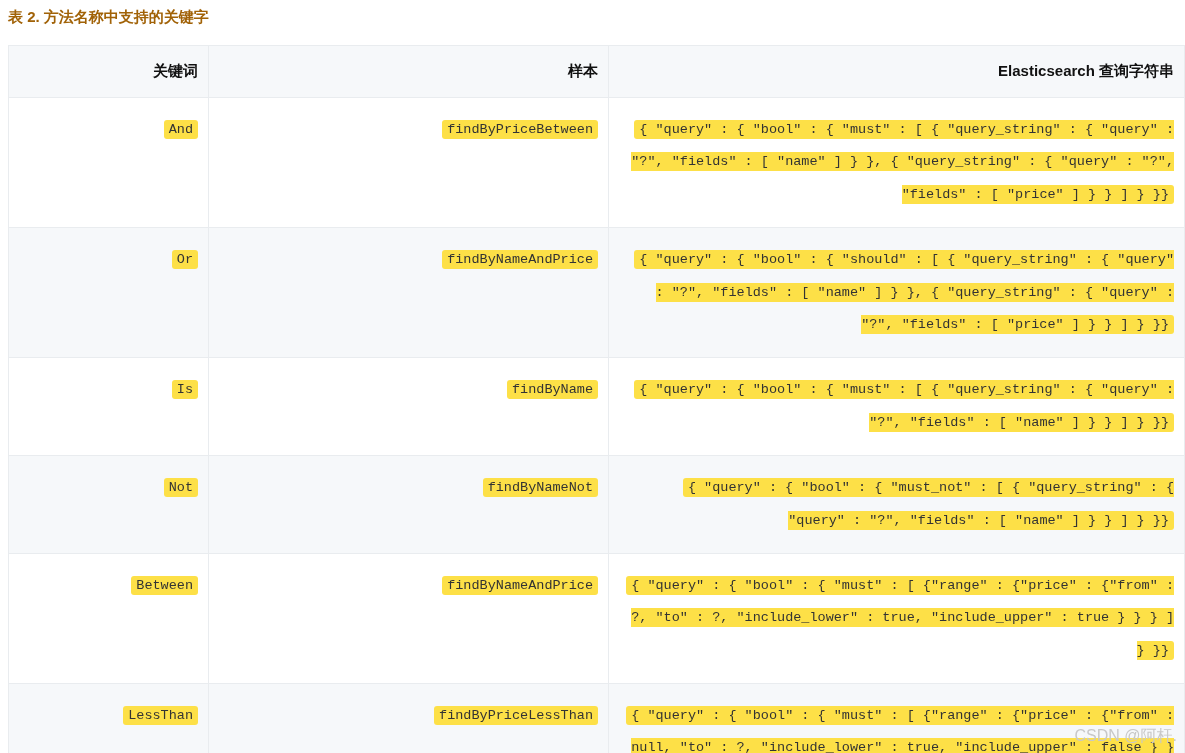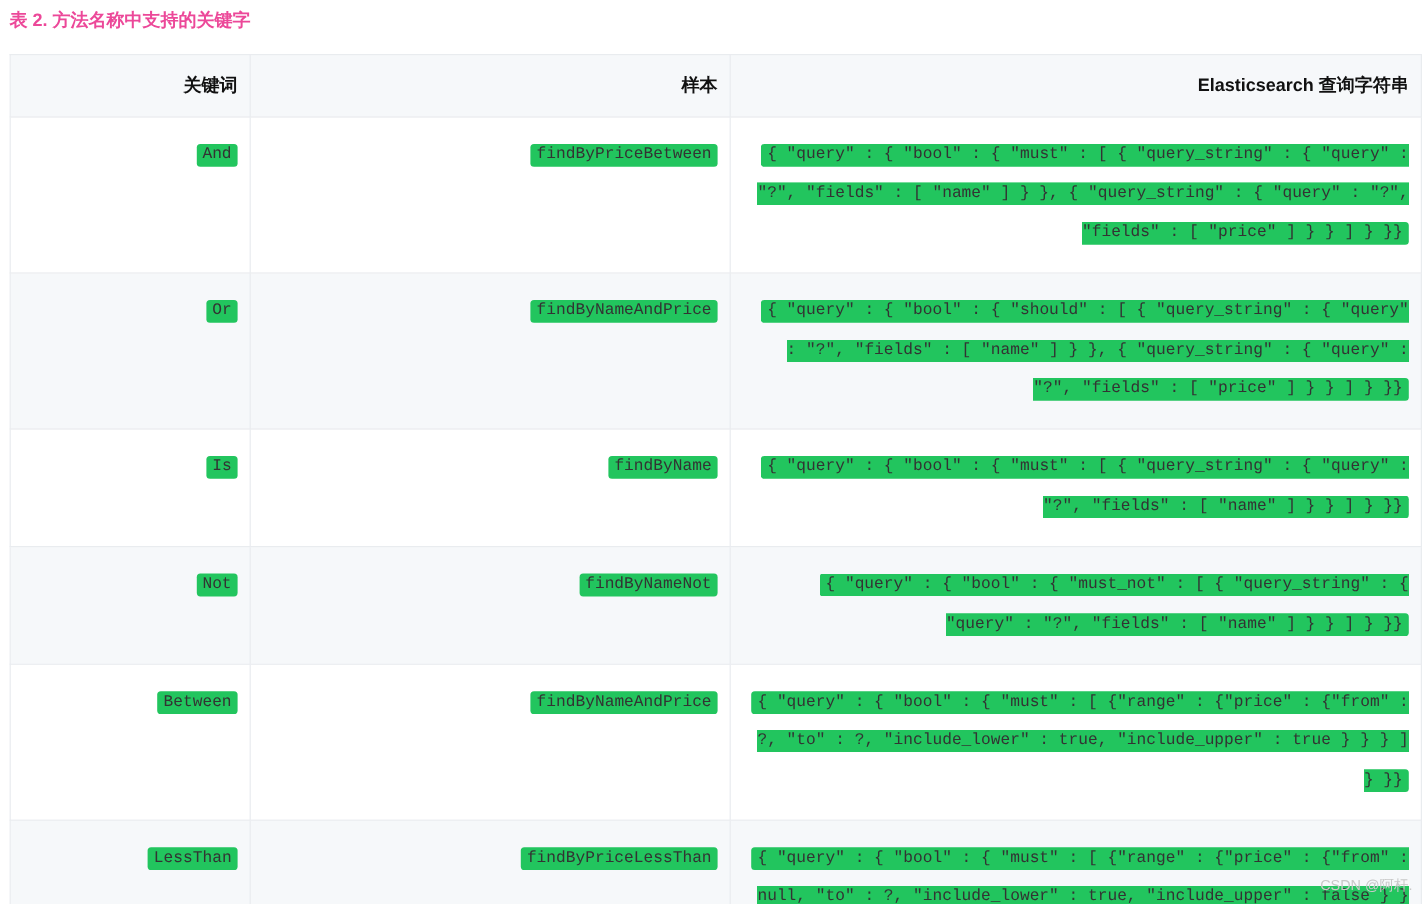--- a/index.html
+++ b/index.html
@@ -9,21 +9,21 @@
     color: #333;
     font-size: 14px;
     padding: 8px 0 0 8px;
     width: 1185px;
     position: relative;
   }
   .title {
     font-weight: 700;
     font-size: 15px;
     margin-bottom: 18px;
-    color: #ec4899;
+    color: #a16207;
   }
   table {
     border-collapse: collapse;
     width: 100%;
     table-layout: fixed;
   }
   th, td {
     text-align: right;
     vertical-align: top;
     border: 1px solid #e9ecef;
@@ -35,36 +35,36 @@
     font-size: 15px;
     color: #111;
   }
   th:nth-child(1), td:nth-child(1) { width: 200px; }
   th:nth-child(2), td:nth-child(2) { width: 400px; }
   th:nth-child(3), td:nth-child(3) { }
   tbody tr:nth-child(even) td { background: #f6f8fa; }
   tbody tr:nth-child(odd) td { background: #ffffff; }
   code {
     font-family: "SFMono-Regular", Consolas, "Liberation Mono", Menlo, monospace;
-    background: #22c55e;
+    background: #fde047;
     padding: 2px 5px;
     border-radius: 3px;
     font-size: 13.5px;
     color: #333;
     line-height: 2.4;
   }
   .query-cell code {
     white-space: normal;
     word-break: break-word;
   }
   .watermark {
     position: fixed;
     right: 8px;
     bottom: 6px;
-    font-size: 12px;
+    font-size: 16px;
     color: #c8c8c8;
     font-family: sans-serif;
   }
 </style>
 </head>
 <body>
 
 <div class="title">表 2. 方法名称中支持的关键字</div>
 
 <table>

